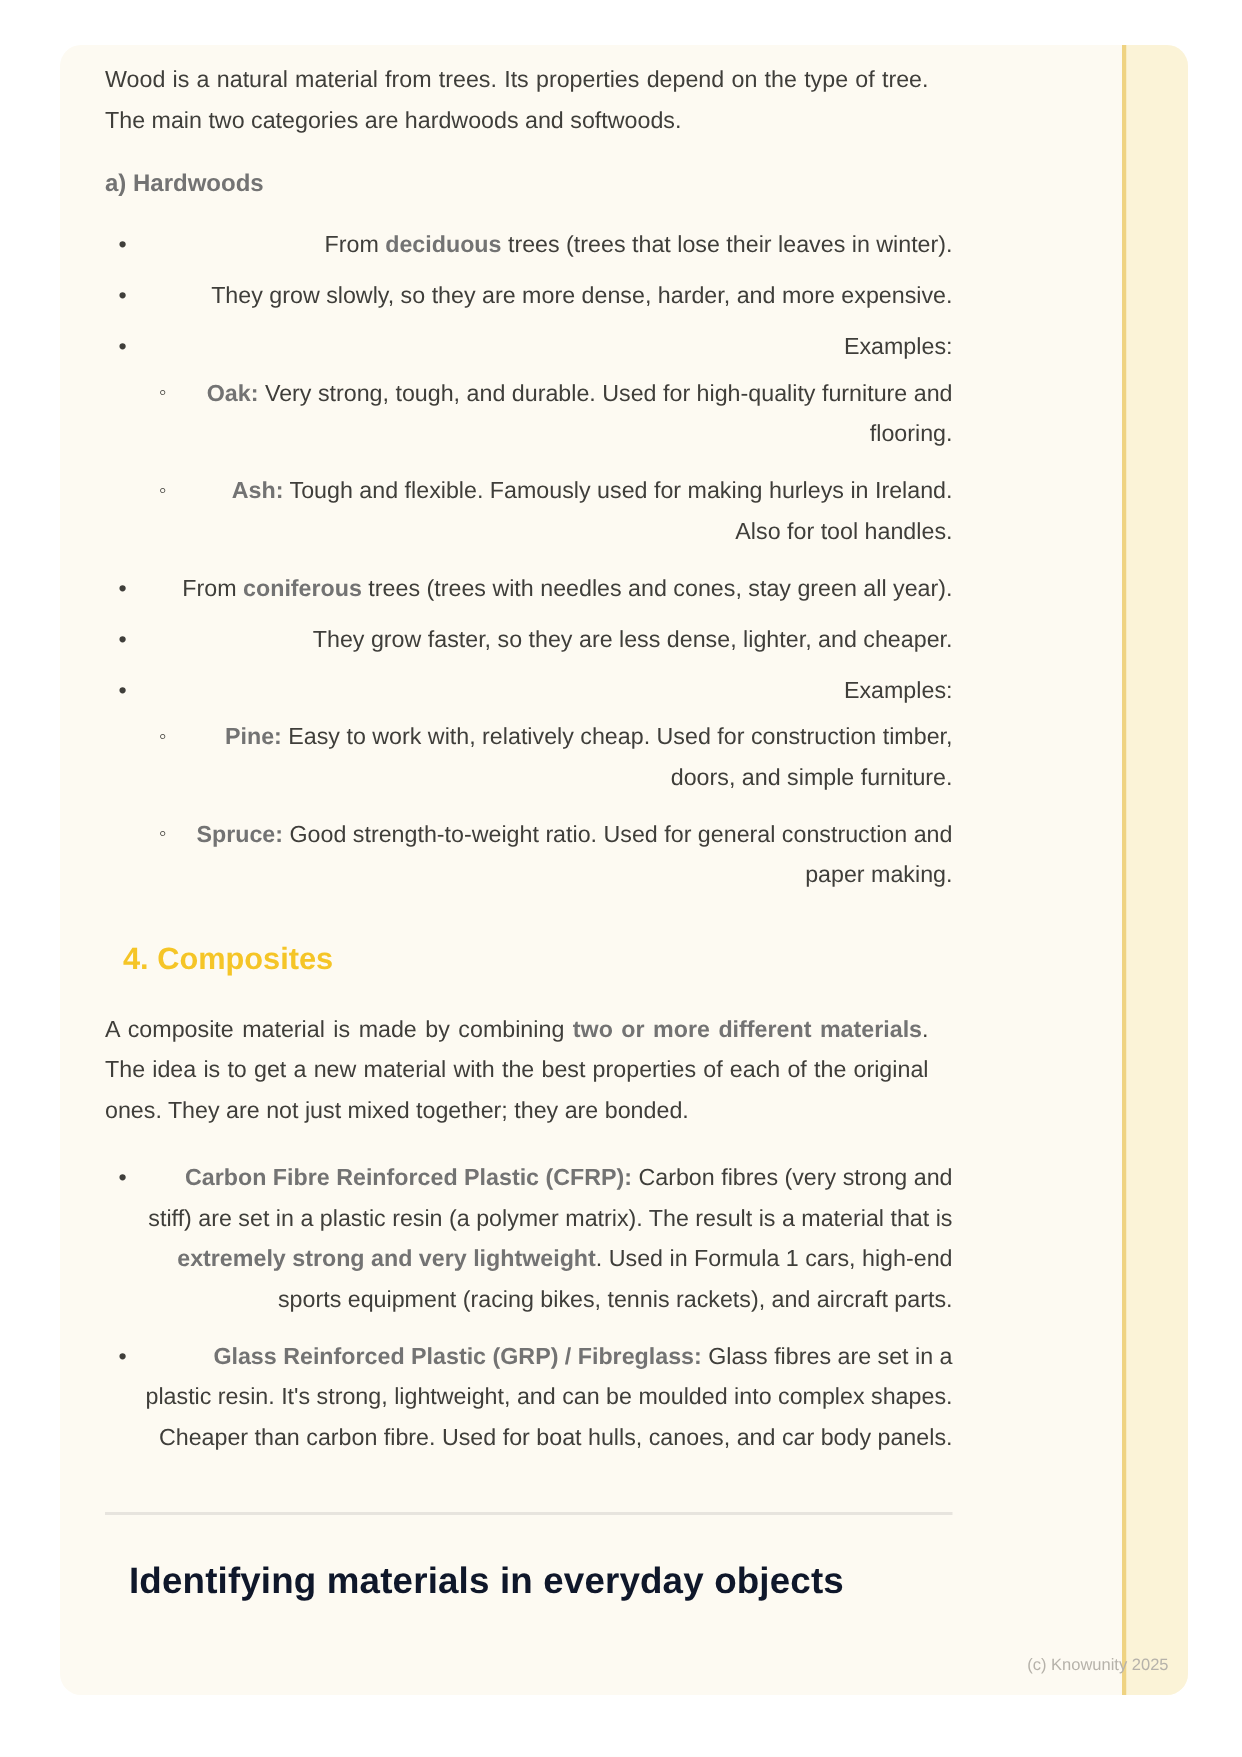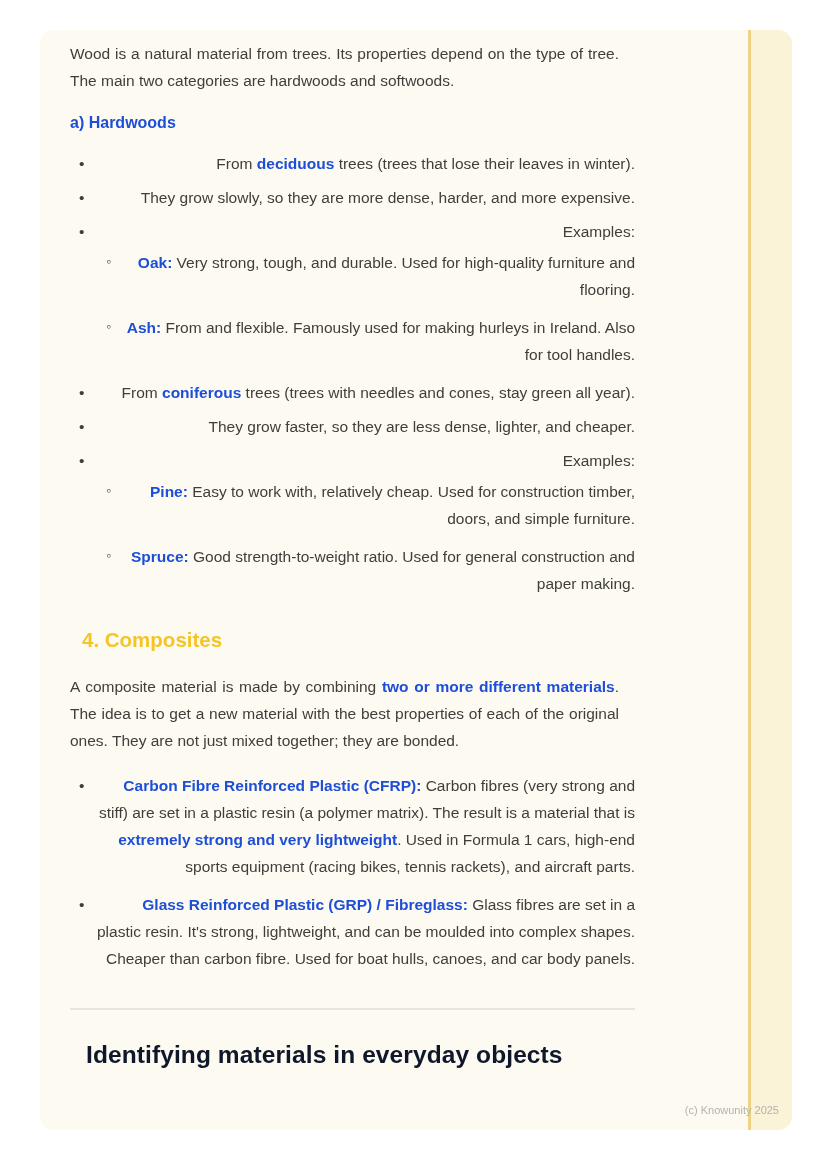--- a/index.html
+++ b/index.html
@@ -34,21 +34,21 @@
     left: 30px; top: 10px;
     width: 565px;
   }
   .content p.body {
     margin: 0 16px 18px 0;
     font-size: 15.5px;
     line-height: 27px;
     color: #3f3e3a;
   }
   .just { text-align: justify; }
-  b, .content h3 { color: #1d4ed8; font-weight: 700; }
+  b, .content h3 { color: #737373; font-weight: 700; }
   .content h3 {
     margin: 26px 0 16px 0;
     font-size: 16px;
     line-height: 22px;
   }
   .content h3.first { margin-top: 14px; }
   .content h2 {
     margin: 30px 0 20px 12px;
     font-size: 20.5px;
     line-height: 26px;
@@ -113,21 +113,21 @@
       <p class="body just"><span>Wood is a natural material from trees. Its properties depend on the type of tree. The main two categories are hardwoods and softwoods.</span></p>
 
       <h3 class="first">a) Hardwoods</h3>
       <ul class="l1">
         <li><span>From </span><b>deciduous</b><span> trees (trees that lose their leaves in winter).</span></li>
         <li><span>They grow slowly, so they are more dense, harder, and more expensive.</span></li>
         <li>
           <span><span>Examples:</span></span>
           <ul class="l2">
             <li><b>Oak:</b><span> Very strong, tough, and durable. Used for high-quality furniture and flooring.</span></li>
-            <li><b>Ash:</b><span> From and flexible. Famously used for making hurleys in Ireland. Also for tool handles.</span></li>
+            <li><b>Ash:</b><span> Tough and flexible. Famously used for making hurleys in Ireland. Also for tool handles.</span></li>
           </ul>
         </li>
       </ul>
 
       <ul class="l1">
         <li><span>From </span><b>coniferous</b><span> trees (trees with needles and cones, stay green all year).</span></li>
         <li><span>They grow faster, so they are less dense, lighter, and cheaper.</span></li>
         <li>
           <span><span>Examples:</span></span>
           <ul class="l2">

